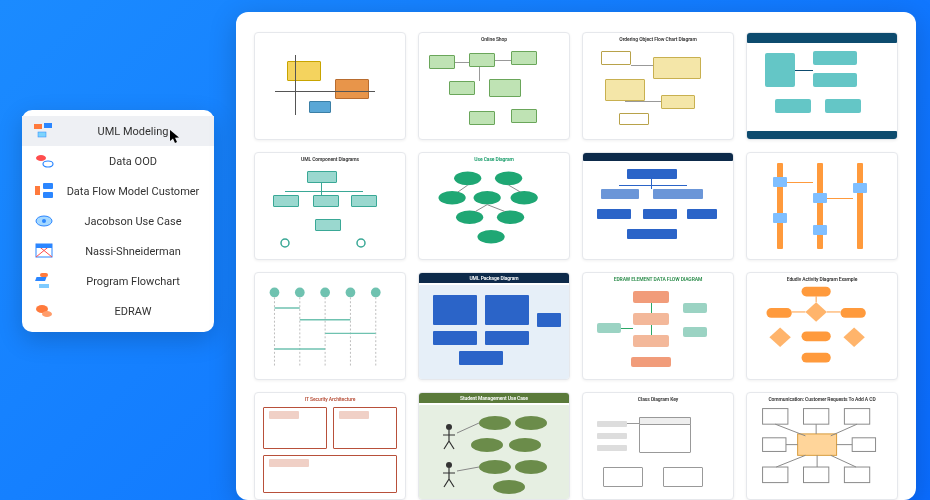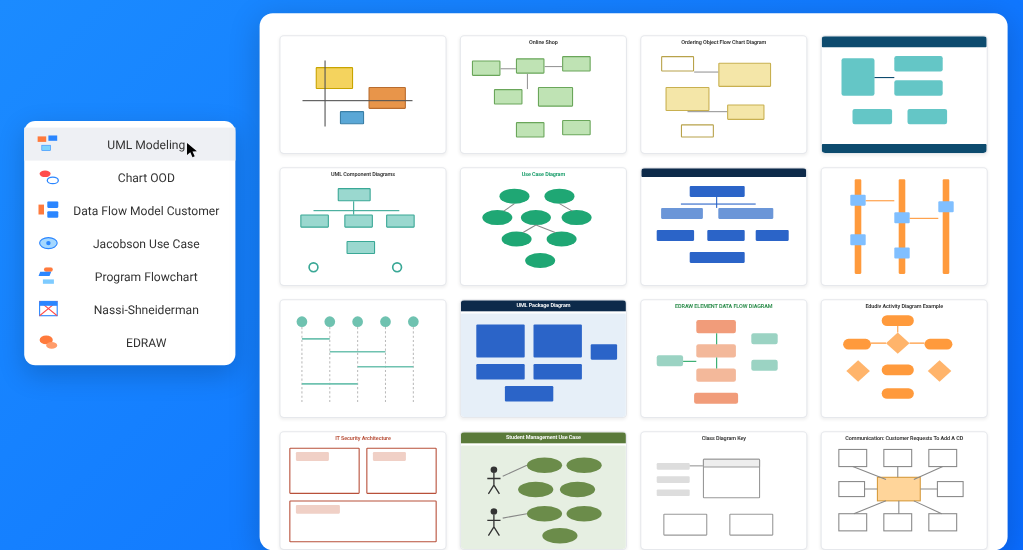--- a/index.html
+++ b/index.html
@@ -112,21 +112,21 @@
         </svg>
     </span>
   </div>
   <div class="sidebar-item">
     <span class="icon">
       <svg width="20" height="16" viewBox="0 0 20 16">
         <ellipse cx="7" cy="5" rx="5" ry="3" fill="#ff4d4d"></ellipse>
         <ellipse cx="14" cy="11" rx="5" ry="3" fill="none" stroke="#2b86ff" stroke-width="1.2"></ellipse>
       </svg>
     </span>
-    <span class="label">Chart OOD</span>
+    <span class="label">Data OOD</span>
   </div>
   <div class="sidebar-item">
     <span class="icon">
       <svg width="20" height="16" viewBox="0 0 20 16">
         <rect x="1" y="3" width="5" height="9" fill="#ff7a3c"></rect>
         <rect x="9" y="0" width="10" height="6" rx="1" fill="#2b86ff"></rect>
         <rect x="9" y="9" width="10" height="6" rx="1" fill="#2b86ff"></rect>
       </svg>
     </span>
     <span class="label">Data Flow Model Customer</span>
@@ -136,36 +136,36 @@
       <svg width="20" height="16" viewBox="0 0 20 16">
         <ellipse cx="10" cy="8" rx="8" ry="5" fill="#a5d8ff" stroke="#2b86ff"></ellipse>
         <circle cx="10" cy="8" r="2" fill="#2b86ff"></circle>
       </svg>
     </span>
     <span class="label">Jacobson Use Case</span>
   </div>
   <div class="sidebar-item">
     <span class="icon">
       <svg width="20" height="16" viewBox="0 0 20 16">
+        <rect x="2" y="1" width="16" height="13" fill="none" stroke="#2b86ff"></rect>
+        <path d="M2 1 L18 14 M18 1 L2 14" stroke="#ff4d4d" stroke-width="1"></path>
+        <rect x="2" y="1" width="16" height="4" fill="#2b86ff"></rect>
+      </svg>
+    </span>
+    <span class="label">Nassi-Shneiderman</span>
+  </div>
+  <div class="sidebar-item">
+    <span class="icon">
+      <svg width="20" height="16" viewBox="0 0 20 16">
         <rect x="6" y="0" width="8" height="4" rx="2" fill="#ff7a3c"></rect>
         <path d="M1 4 H11 V8 H1 Z" fill="#2b86ff" transform="skewX(-20) translate(3,0)"></path>
         <rect x="5" y="11" width="10" height="4" fill="#7ecbff"></rect>
       </svg>
     </span>
     <span class="label">Program Flowchart</span>
-  </div>
-  <div class="sidebar-item">
-    <span class="icon">
-      <svg width="20" height="16" viewBox="0 0 20 16">
-        <rect x="2" y="1" width="16" height="13" fill="none" stroke="#2b86ff"></rect>
-        <path d="M2 1 L18 14 M18 1 L2 14" stroke="#ff4d4d" stroke-width="1"></path>
-        <rect x="2" y="1" width="16" height="4" fill="#2b86ff"></rect>
-      </svg>
-    </span>
-    <span class="label">Nassi-Shneiderman</span>
   </div>
   <div class="sidebar-item">
     <span class="icon">
       <svg width="20" height="16" viewBox="0 0 20 16">
         <ellipse cx="8" cy="6" rx="6" ry="4" fill="#ff7a3c"></ellipse>
         <ellipse cx="13" cy="11" rx="5" ry="3" fill="#ff9c6b"></ellipse>
       </svg>
     </span>
     <span class="label">EDRAW</span>
   </div>

